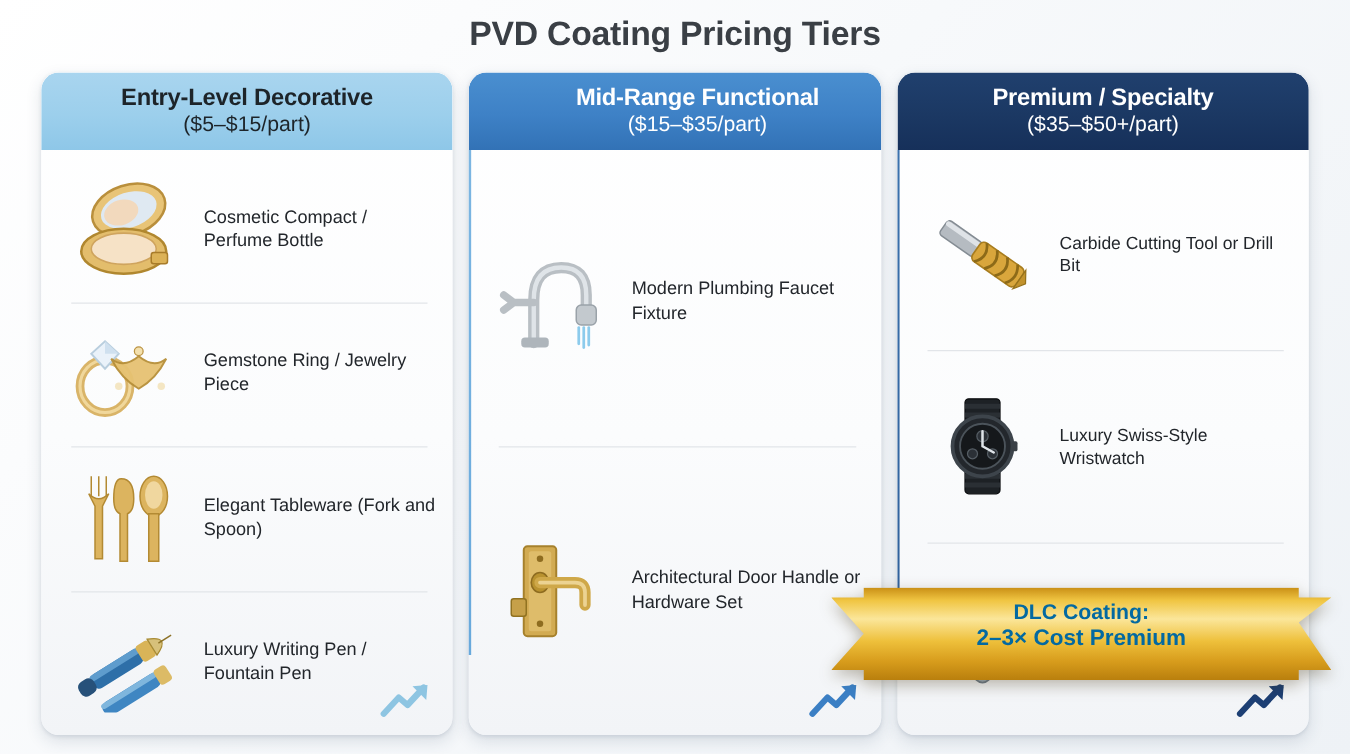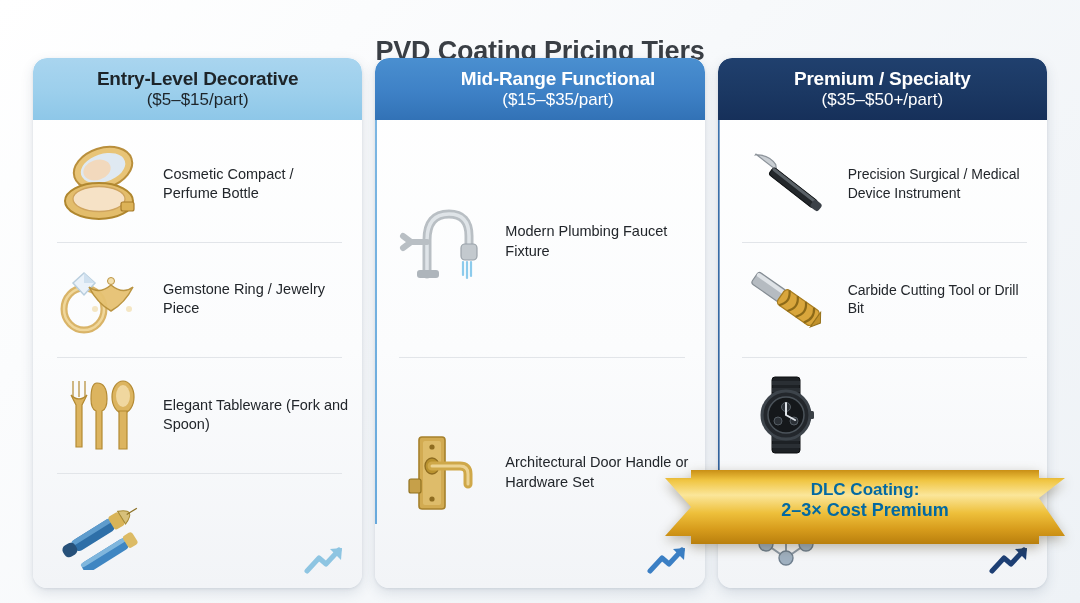--- a/index.html
+++ b/index.html
@@ -11,21 +11,20 @@
     background: linear-gradient(135deg, #ffffff 0%, #f7f9fb 45%, #eef2f6 100%);
   }
   .page { position: relative; width: 1080px; height: 603px; }
 
   
   .title {
     position: absolute; top: 12px; left: 0; width: 1080px;
     text-align: center;
     font-size: 27px; font-weight: bold; letter-spacing: -0.2px;
     color: #3a3f45;
-    margin-top: 24px;
   }
 
   
   .cards {
     position: absolute; top: 58px; left: 0; width: 1080px; height: 530px;
     display: flex; gap: 13px; padding: 0 33px;
   }
   .card {
     position: relative;
     flex: 1 1 0;
@@ -191,20 +190,21 @@
                 <path d="M80 40.5 l12 0" stroke="#8c7126" stroke-width="1.2"></path>
                 <rect x="6" y="34" width="14" height="13" rx="5" fill="#27517a"></rect>
               </g>
               <g transform="rotate(-32 50 40) translate(0 20)">
                 <rect x="14" y="38" width="52" height="12" rx="5" fill="#3f86c2"></rect>
                 <rect x="14" y="38" width="52" height="4.5" rx="3" fill="#7fb6dd"></rect>
                 <rect x="64" y="37" width="11" height="14" rx="3" fill="#dcbb66"></rect>
               </g>
             </svg>
           </div>
+          <div class="item-label">Luxury Writing Pen / Fountain Pen</div>
         </div>
 
       </div>
       <svg class="trend" viewBox="0 0 44 32">
         <path d="M3 27 L15 14 L22 20 L35 6" fill="none" stroke="#8ec5e2" stroke-width="5" stroke-linecap="round" stroke-linejoin="round"></path>
         <path d="M26 5 L38 4 L37 16 Z" fill="#8ec5e2"></path>
       </svg>
     </div>
 
     <div class="card c2">
@@ -258,33 +258,20 @@
     </div>
 
     <div class="card c3">
       <div class="chevron"></div>
       <div class="card-header">
         <div class="h-title">Premium / Specialty</div>
         <div class="h-sub">($35–$50+/part)</div>
       </div>
       <div class="items">
 
-        <div class="item">
-          <div class="item-icon">
-            <svg viewBox="0 0 100 80" width="100" height="80">
-              <g transform="rotate(38 50 40)">
-                <path d="M8 36 q10 -9 22 -5 l4 4 h-26 z" fill="#c9ced3" stroke="#8c939a" stroke-width="1.2"></path>
-                <rect x="30" y="34" width="56" height="9" rx="3" fill="#23272b" stroke="#0e1113" stroke-width="1"></rect>
-                <rect x="30" y="34.5" width="56" height="3" rx="2" fill="#5a6167"></rect>
-                <rect x="82" y="34" width="10" height="9" rx="3" fill="#3b4148"></rect>
-              </g>
-            </svg>
-          </div>
-          <div class="item-label">Precision Surgical / Medical Device Instrument</div>
-        </div>
 
         <div class="item">
           <div class="item-icon">
             <svg viewBox="0 0 100 80" width="100" height="80">
               <g transform="rotate(35 50 40)">
                 <rect x="12" y="33" width="34" height="14" rx="3" fill="#b5bbc1" stroke="#848c93" stroke-width="1.2"></rect>
                 <rect x="12" y="34" width="34" height="4" rx="2" fill="#dfe3e7"></rect>
                 <rect x="44" y="31" width="42" height="18" rx="4" fill="#d9a63c" stroke="#a87d1f" stroke-width="1.3"></rect>
                 <g stroke="#8d6a18" stroke-width="2.2" fill="none">
                   <path d="M48 31 q8 9 0 18"></path>
@@ -314,20 +301,21 @@
               </g>
               <circle cx="50" cy="40" r="24" fill="#23272c" stroke="#3d444b" stroke-width="3"></circle>
               <circle cx="50" cy="40" r="18" fill="#15181b" stroke="#4b535a" stroke-width="1.5"></circle>
               <circle cx="50" cy="32" r="4.5" fill="#2b3036" stroke="#555d64" stroke-width="1"></circle>
               <circle cx="42" cy="46" r="4" fill="#2b3036" stroke="#555d64" stroke-width="1"></circle>
               <circle cx="58" cy="46" r="4" fill="#2b3036" stroke="#555d64" stroke-width="1"></circle>
               <path d="M50 40 l0 -12 M50 40 l9 5" stroke="#dfe4e9" stroke-width="2" stroke-linecap="round"></path>
               <rect x="73" y="36" width="5" height="8" rx="1.5" fill="#3a4046"></rect>
             </svg>
           </div>
+          <div class="item-label">Luxury Swiss-Style Wristwatch</div>
         </div>
 
         <div class="item">
           <div class="item-icon">
             <svg viewBox="0 0 100 80" width="100" height="80">
               <g stroke="#8d99a6" stroke-width="2" fill="none">
                 <path d="M50 14 L30 30 L30 54 L50 68 L70 54 L70 30 Z"></path>
                 <path d="M50 14 L50 40 M30 30 L50 40 M70 30 L50 40 M30 54 L50 40 M70 54 L50 40 M50 68 L50 40"></path>
               </g>
               <g fill="#9fb0c0" stroke="#6f7f8e" stroke-width="1.4">

